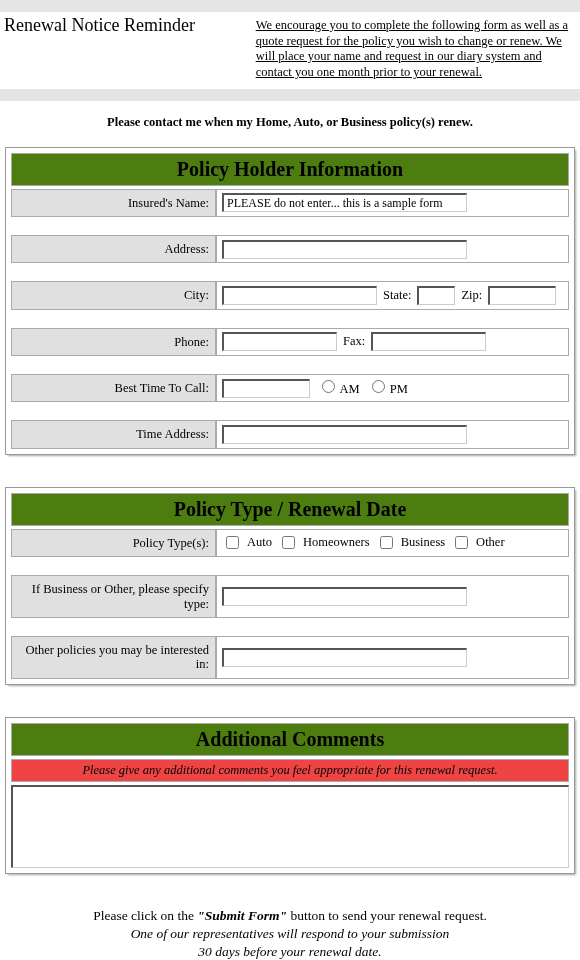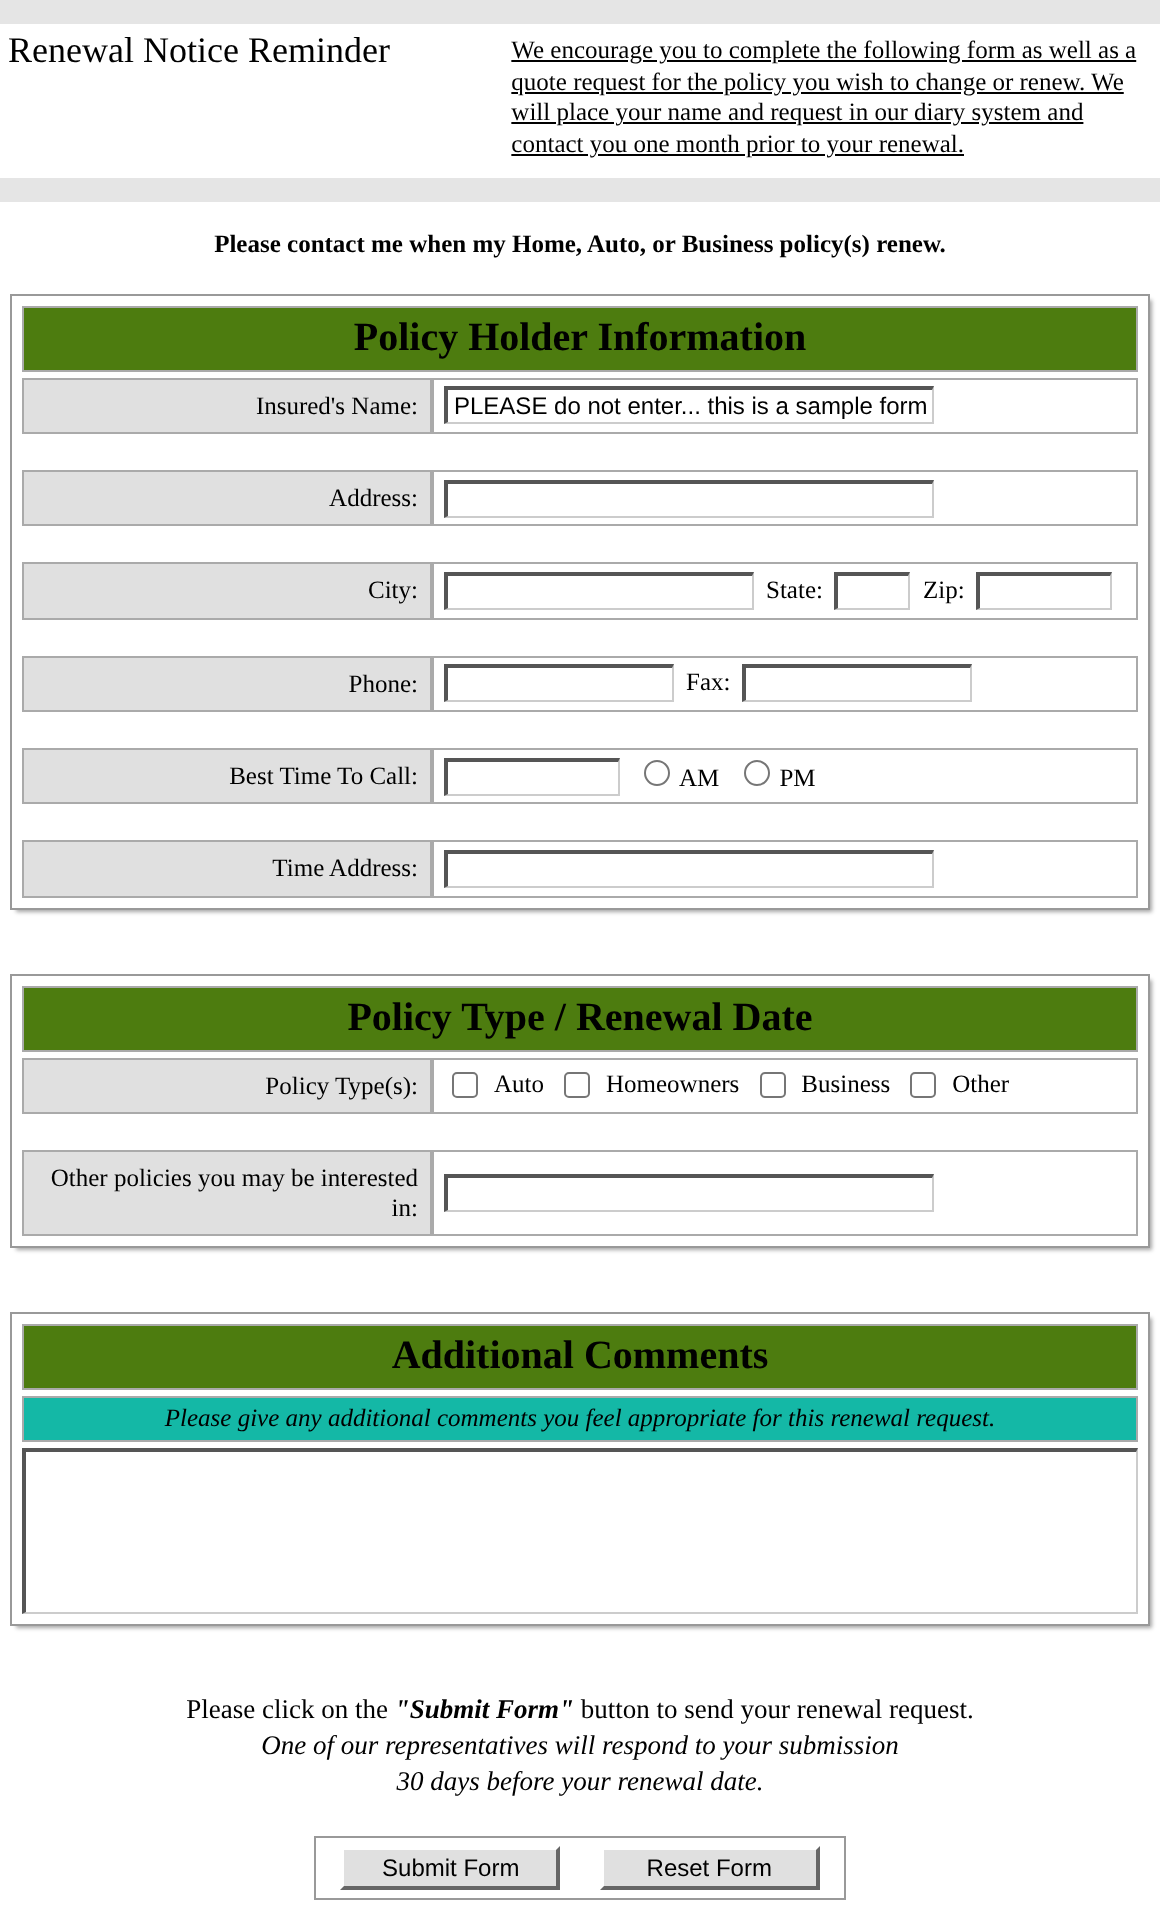--- a/index.html
+++ b/index.html
@@ -86,34 +86,34 @@
     align-items: center;
     gap: 6px;
     font-size: 12.5px;
     flex-wrap: wrap;
   }
   .value-cell input[type="text"] {
     border-top: 2px solid #555;
     border-left: 2px solid #555;
     border-right: 1px solid #ccc;
     border-bottom: 1px solid #ccc;
-    font-family: Liberation Sans, sans-serif;
+    font-family: Liberation Serif, serif;
     font-size: 12px;
     padding: 2px 3px;
     height: 19px;
     background: #fff;
   }
   input.cb {
     margin: 0 2px 0 4px;
     vertical-align: middle;
   }
   input[type="radio"] { margin: 0 2px 0 6px; }
   .info-strip {
     border: 1px solid #aaa;
-    background: #14b8a6;
+    background: #ef4444;
     text-align: center;
     font-style: italic;
     font-size: 12.5px;
     padding: 3px 4px;
     margin-bottom: 3px;
   }
   .ta-wrap {
     border-top: 2px solid #555;
     border-left: 2px solid #555;
     border-right: 1px solid #ccc;
@@ -241,20 +241,26 @@
         <span>Auto</span>
       <input type="checkbox" class="cb" style="">
         <span>Homeowners</span>
       <input type="checkbox" class="cb" style="">
         <span>Business</span>
       <input type="checkbox" class="cb" style="">
         <span>Other</span>
     </div>
   </div>
 
+  <div class="form-row">
+    <div class="label-cell">If Business or Other, please specify type:</div>
+    <div class="value-cell">
+      <input type="text" style="width: 245px;" value="">
+    </div>
+  </div>
 
 
   <div class="form-row">
     <div class="label-cell">Other policies you may be interested in:</div>
     <div class="value-cell">
       <input type="text" style="width: 245px;" value="">
     </div>
   </div>
 </div>
 

